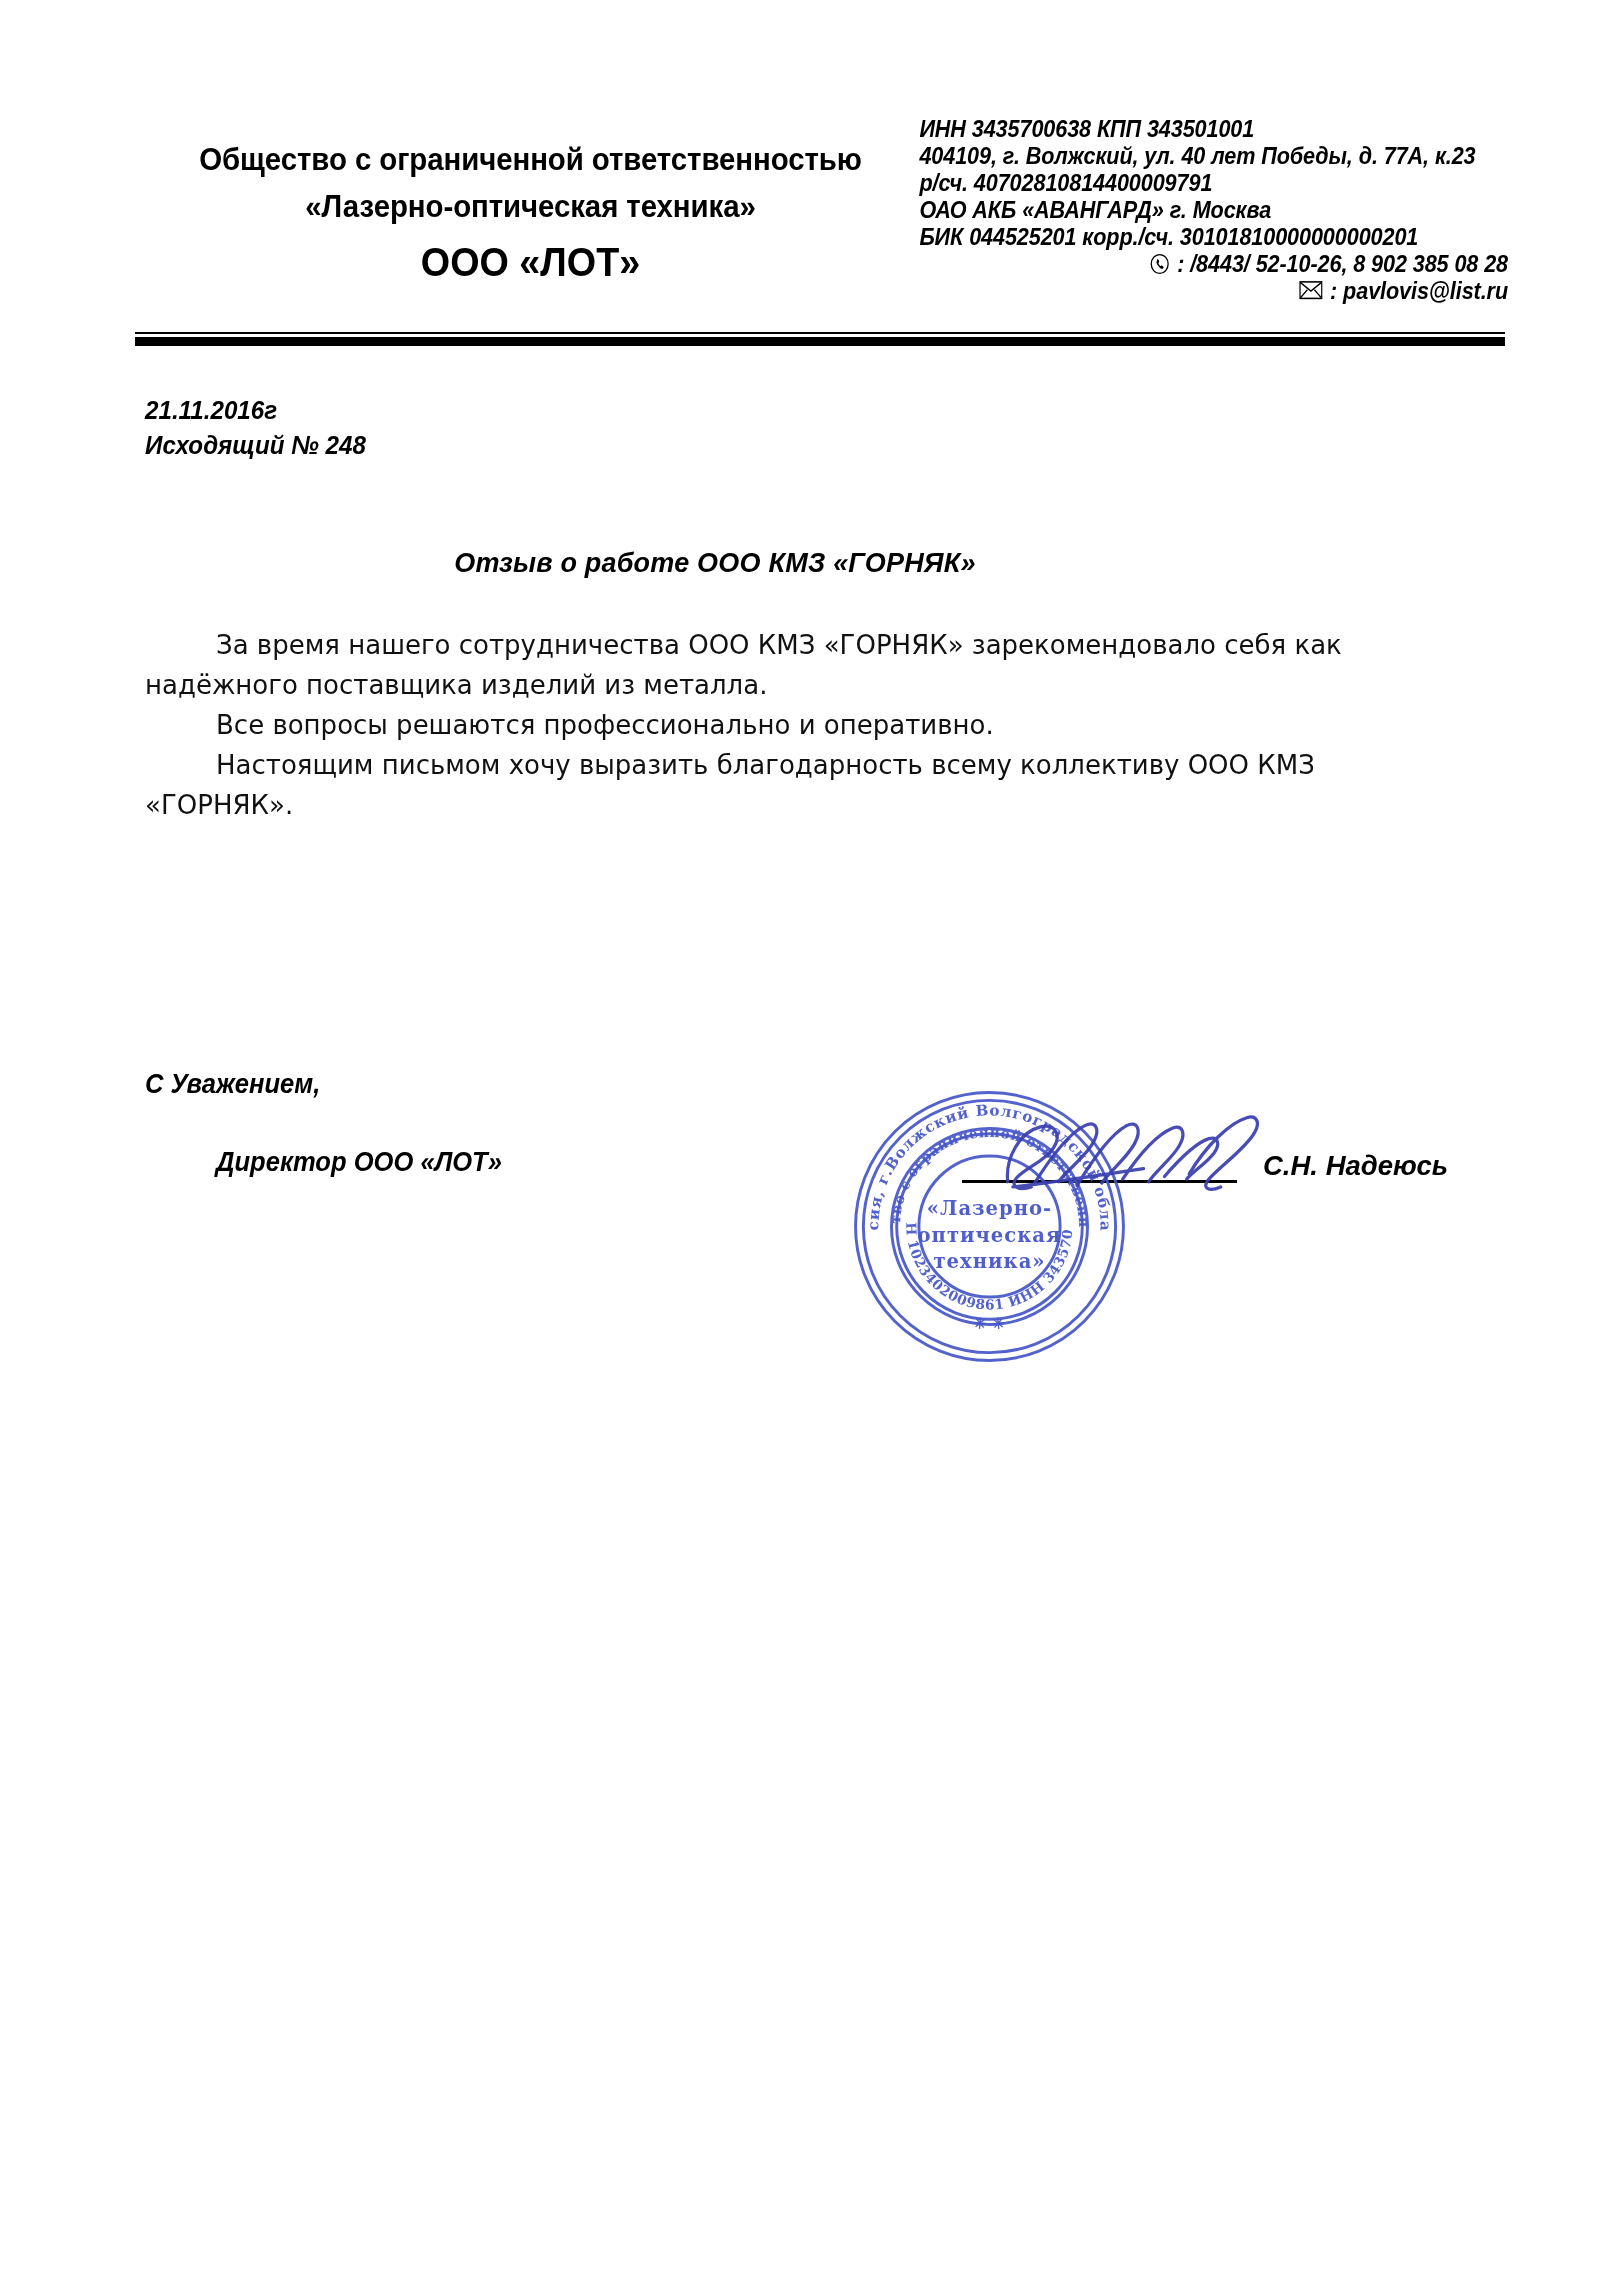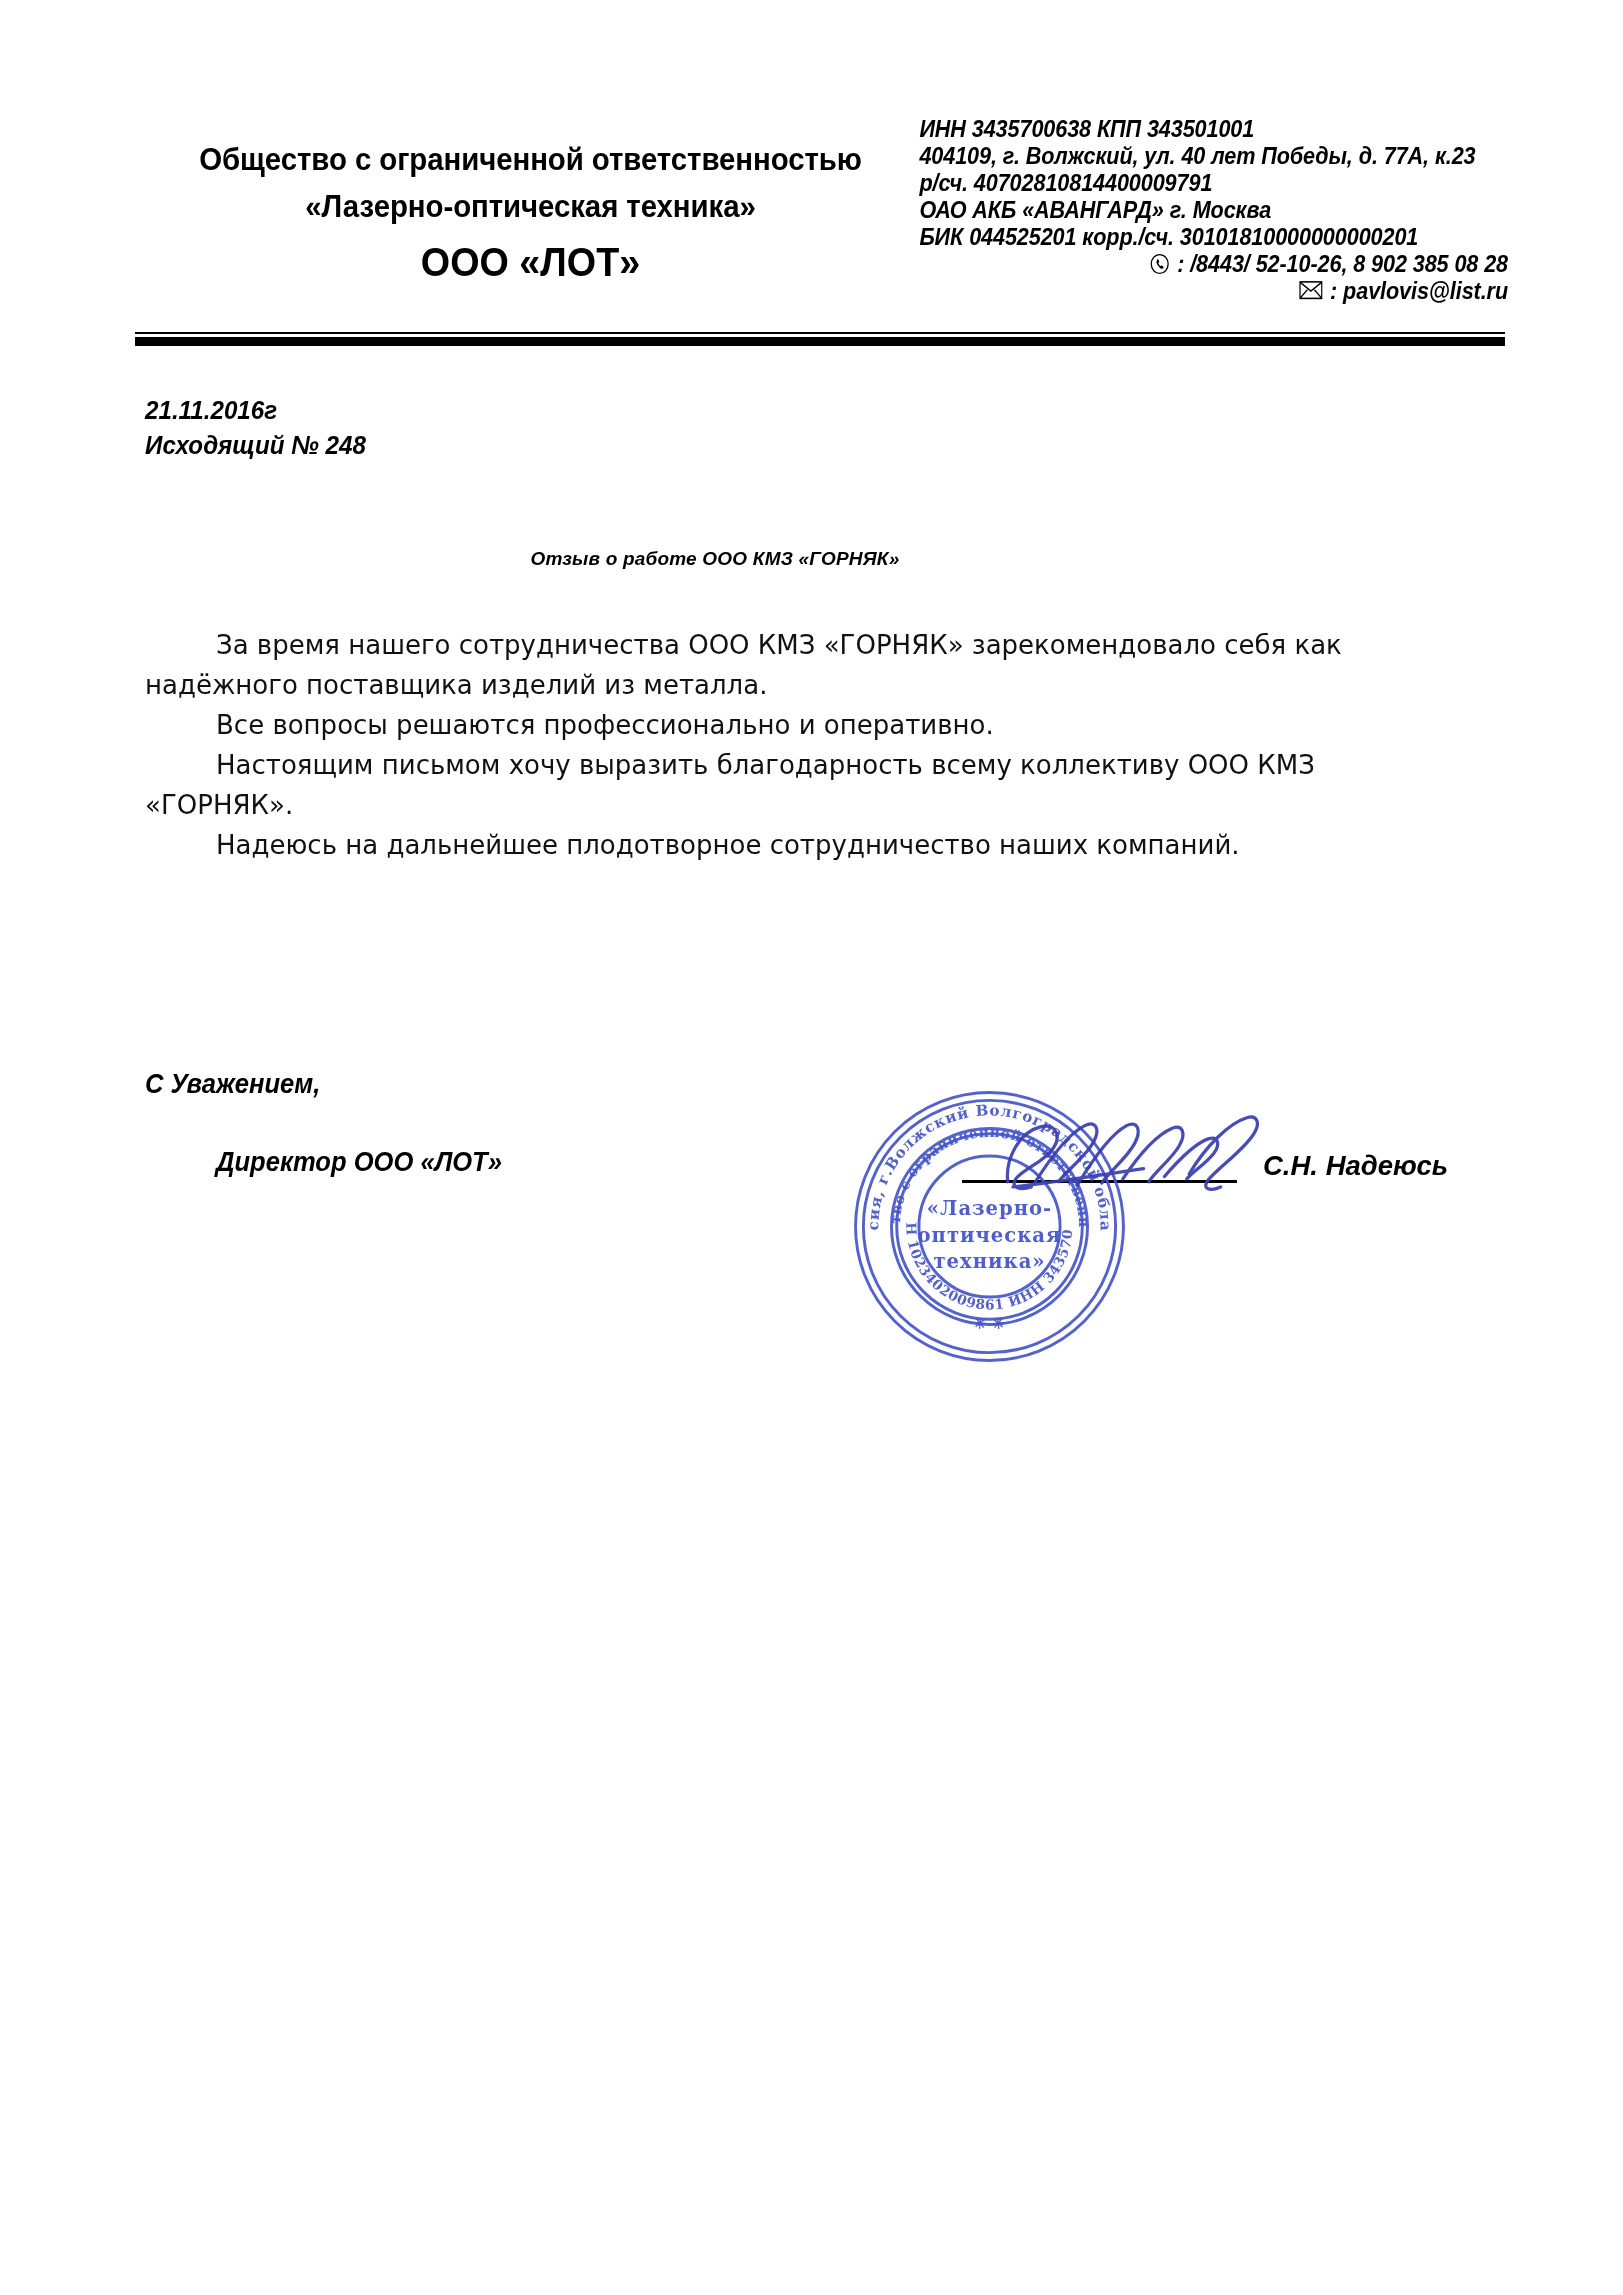--- a/index.html
+++ b/index.html
@@ -118,21 +118,21 @@
   
   .subject {
     position: absolute;
     left: 0;
     top: 548px;
     width: 1430px;
     text-align: center;
     font-family: "Liberation Sans Narrow", "Liberation Sans", sans-serif;
     font-weight: bold;
     font-style: italic;
-    font-size: 19px;
+    font-size: 27px;
     letter-spacing: 0.2px;
   }
 
   
   .body-text {
     position: absolute;
     left: 145px;
     top: 625px;
     width: 1221px;
     font-family: "DejaVu Sans", sans-serif;
@@ -259,21 +259,20 @@
     <div>21.11.2016г</div>
     <div>Исходящий № 248</div>
   </div>
 
   <div class="subject">Отзыв о работе ООО КМЗ «ГОРНЯК»</div>
 
   <div class="body-text">
     <p>За время нашего сотрудничества ООО КМЗ «ГОРНЯК» зарекомендовало себя как надёжного поставщика изделий из металла.</p>
     <p>Все вопросы решаются профессионально и оперативно.</p>
     <p>Настоящим письмом хочу выразить благодарность всему коллективу ООО КМЗ «ГОРНЯК».</p>
-    <p>Надеюсь на дальнейшее плодотворное сотрудничество наших компаний.</p>
   </div>
 
   <div class="regards">С Уважением,</div>
   <div class="signer-title">Директор ООО «ЛОТ»</div>
   <div class="sign-line"></div>
   <div class="signer-name">С.Н. Надеюсь</div>
 
   <div class="stamp">
     <svg width="281" height="281" viewBox="0 0 430 430" aria-hidden="true">
       <defs>

